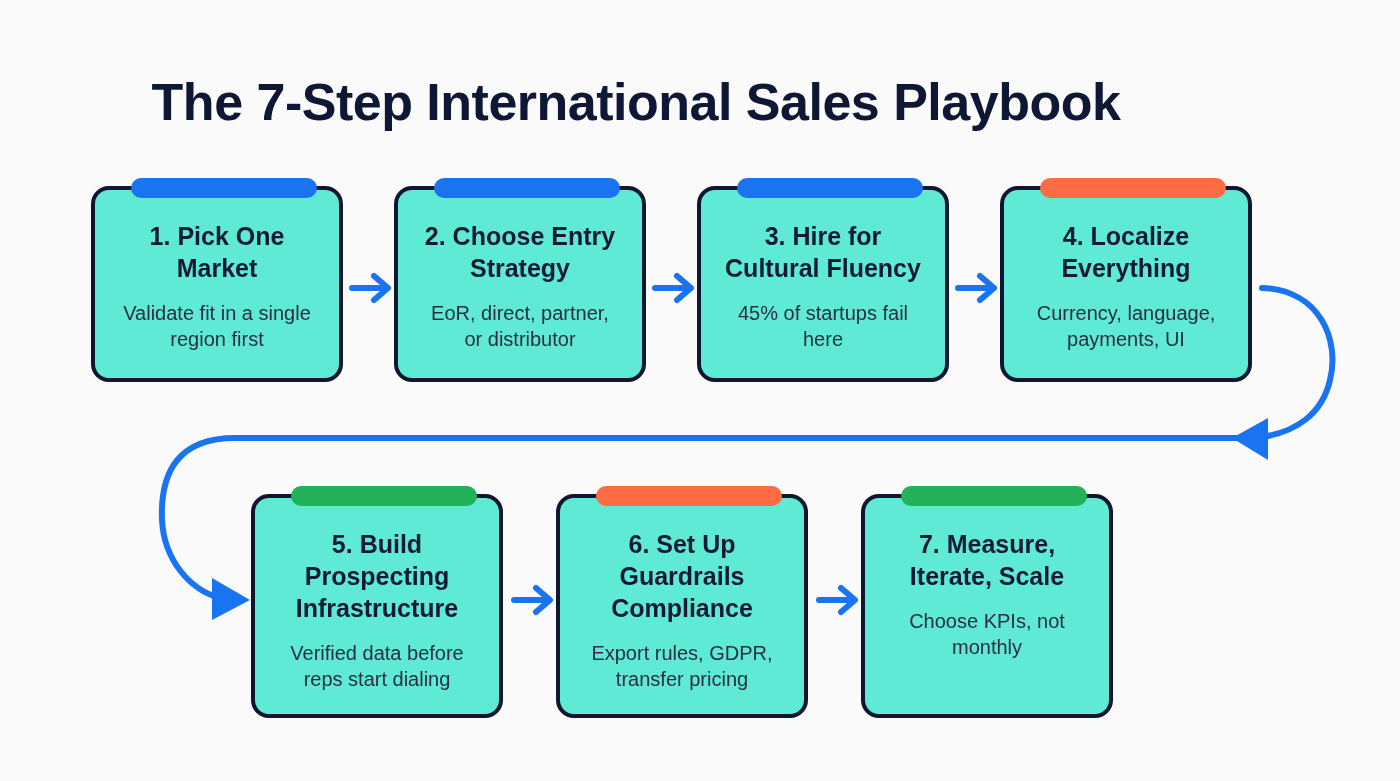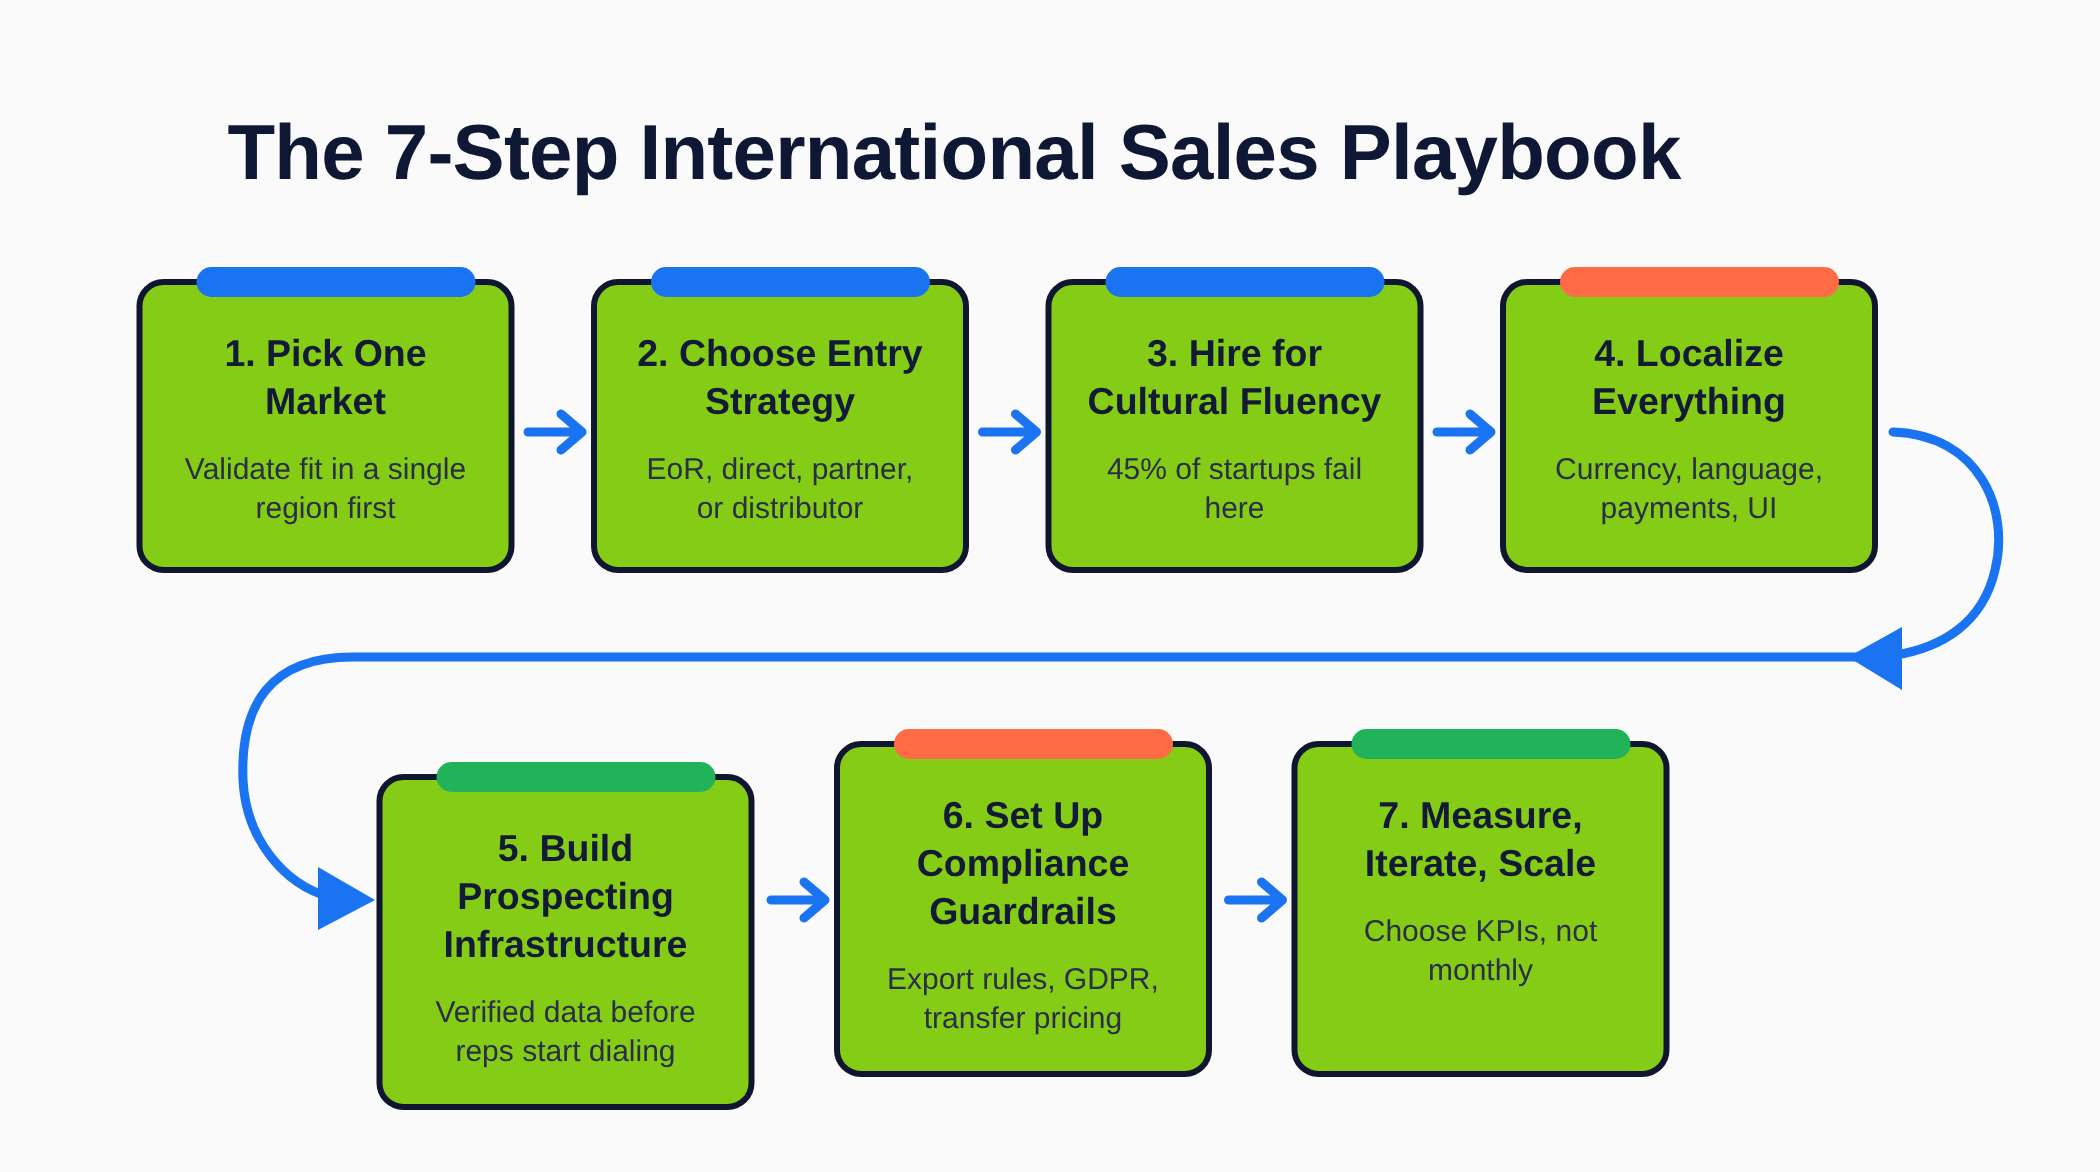--- a/index.html
+++ b/index.html
@@ -1,18 +1,18 @@
 <!DOCTYPE html>
 <html><head>
 <meta charset="utf-8">
 <style>
   html, body { margin:0; padding:0; }
   body { width:1400px; height:781px; background:#fafafa; position:relative; overflow:hidden; font-family:"Liberation Sans", sans-serif; }
   .title { position:absolute; left:0; top:72px; width:1272px; text-align:center; font-size:52px; font-weight:bold; color:#0e1733; letter-spacing:-0.5px; }
-  .card { position:absolute; width:252px; height:196px; background:#84cc16; border:4px solid #101530; border-radius:18px; box-sizing:border-box; text-align:center; }
+  .card { position:absolute; width:252px; height:196px; background:#5eead4; border:4px solid #101530; border-radius:18px; box-sizing:border-box; text-align:center; }
   .bar { position:absolute; top:-12px; left:36px; width:186px; height:20px; border-radius:10px; }
   .card-title { position:absolute; top:30px; left:10px; right:10px; font-size:25px; font-weight:bold; color:#131a36; line-height:32px; }
   .card-desc { position:absolute; left:10px; right:10px; font-size:20px; color:#2a2f45; line-height:26px; }
   svg.flow { position:absolute; left:0; top:0; }
 </style>
 </head>
 <body>
 
 <div class="title">The 7-Step International Sales Playbook</div>
 
@@ -76,39 +76,39 @@
   <div class="card-title">
       <div>4. Localize</div>
       <div>Everything</div>
     </div>
   <div class="card-desc" style="top:110px">
       <div>Currency, language,</div>
       <div>payments, UI</div>
     </div>
 </div>
 
-<div class="card" style="left:251px;top:516px;height:224px;">
+<div class="card" style="left:251px;top:494px;height:224px;">
   <div class="bar" style="background:#22b35a"></div>
   <div class="card-title">
       <div>5. Build</div>
       <div>Prospecting</div>
       <div>Infrastructure</div>
     </div>
   <div class="card-desc" style="top:142px">
       <div>Verified data before</div>
       <div>reps start dialing</div>
     </div>
 </div>
 
 <div class="card" style="left:556px;top:494px;height:224px;">
   <div class="bar" style="background:#ff6b45"></div>
   <div class="card-title">
       <div>6. Set Up</div>
+      <div>Guardrails</div>
       <div>Compliance</div>
-      <div>Guardrails</div>
     </div>
   <div class="card-desc" style="top:142px">
       <div>Export rules, GDPR,</div>
       <div>transfer pricing</div>
     </div>
 </div>
 
 <div class="card" style="left:861px;top:494px;height:224px;">
   <div class="bar" style="background:#22b35a"></div>
   <div class="card-title">

